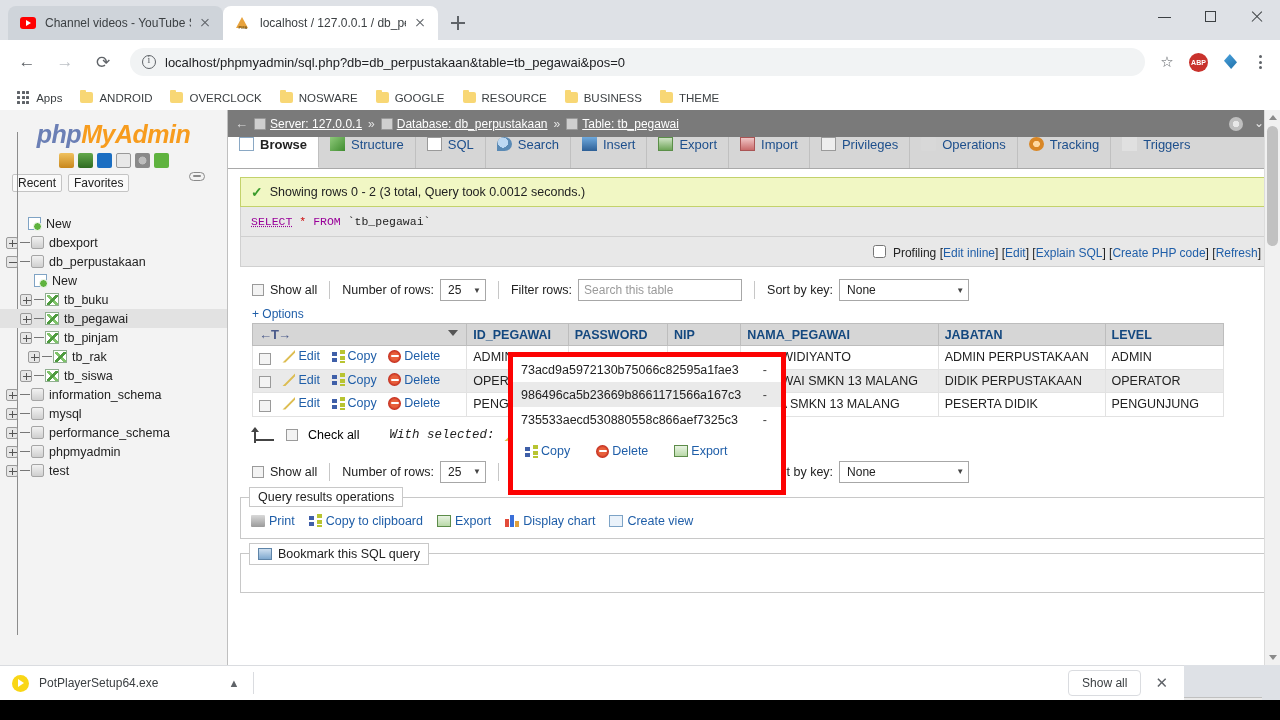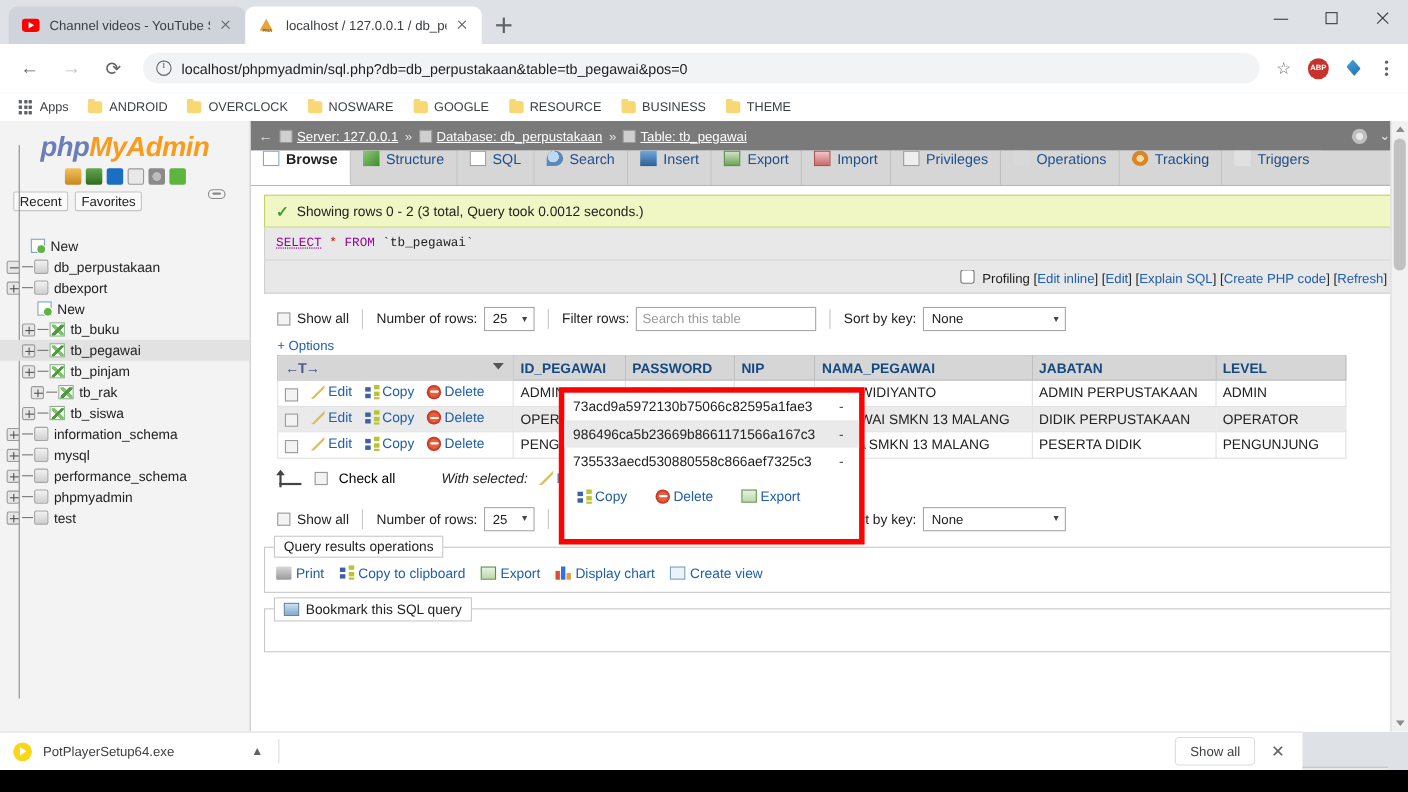--- a/index.html
+++ b/index.html
@@ -338,30 +338,30 @@
       <div class="pin"></div>
 
       <div class="dbtree">
         <div class="treeline"></div>
 
         <div class="node ind1" style="padding-left:28px;">
           <span class="ico-new"></span>
           <span>New</span>
         </div>
         <div class="node ind1">
+          <span class="exp plus"></span>
+            <span class="dash"></span>
+          <span class="ico-db"></span>
+          <span>dbexport</span>
+        </div>
+        <div class="node ind1">
           <span class="exp"></span>
             <span class="dash"></span>
           <span class="ico-db"></span>
           <span>db_perpustakaan</span>
-        </div>
-        <div class="node ind1">
-          <span class="exp plus"></span>
-            <span class="dash"></span>
-          <span class="ico-db"></span>
-          <span>dbexport</span>
         </div>
         <div class="node ind2">
           <span class="ico-new"></span>
           <span>New</span>
         </div>
         <div class="node" style="padding-left:20px;">
           <span class="exp plus"></span>
             <span class="dash"></span>
           <span class="ico-tbl"></span>
           <span>tb_buku</span>
@@ -640,21 +640,21 @@
           </tr>
         </tbody>
           </table>
 
         <div class="withsel">
           <span class="uparrow">
               <span class="arrowhead"></span>
             </span>
           <span class="cb"></span>
           <span>Check all</span>
-          <span class="ital" style="margin-left:32px;">With selected:</span>
+          <span class="ital" style="margin-left:20px;font-family:Liberation Mono, monospace;">With selected:</span>
           <span class="act">
               <span class="ic-edit"></span>
               <span>Edit</span>
             </span>
           <span class="act">
               <span class="ic-copy"></span>
               <span>Copy</span>
             </span>
           <span class="act">
               <span class="ic-del"></span>

